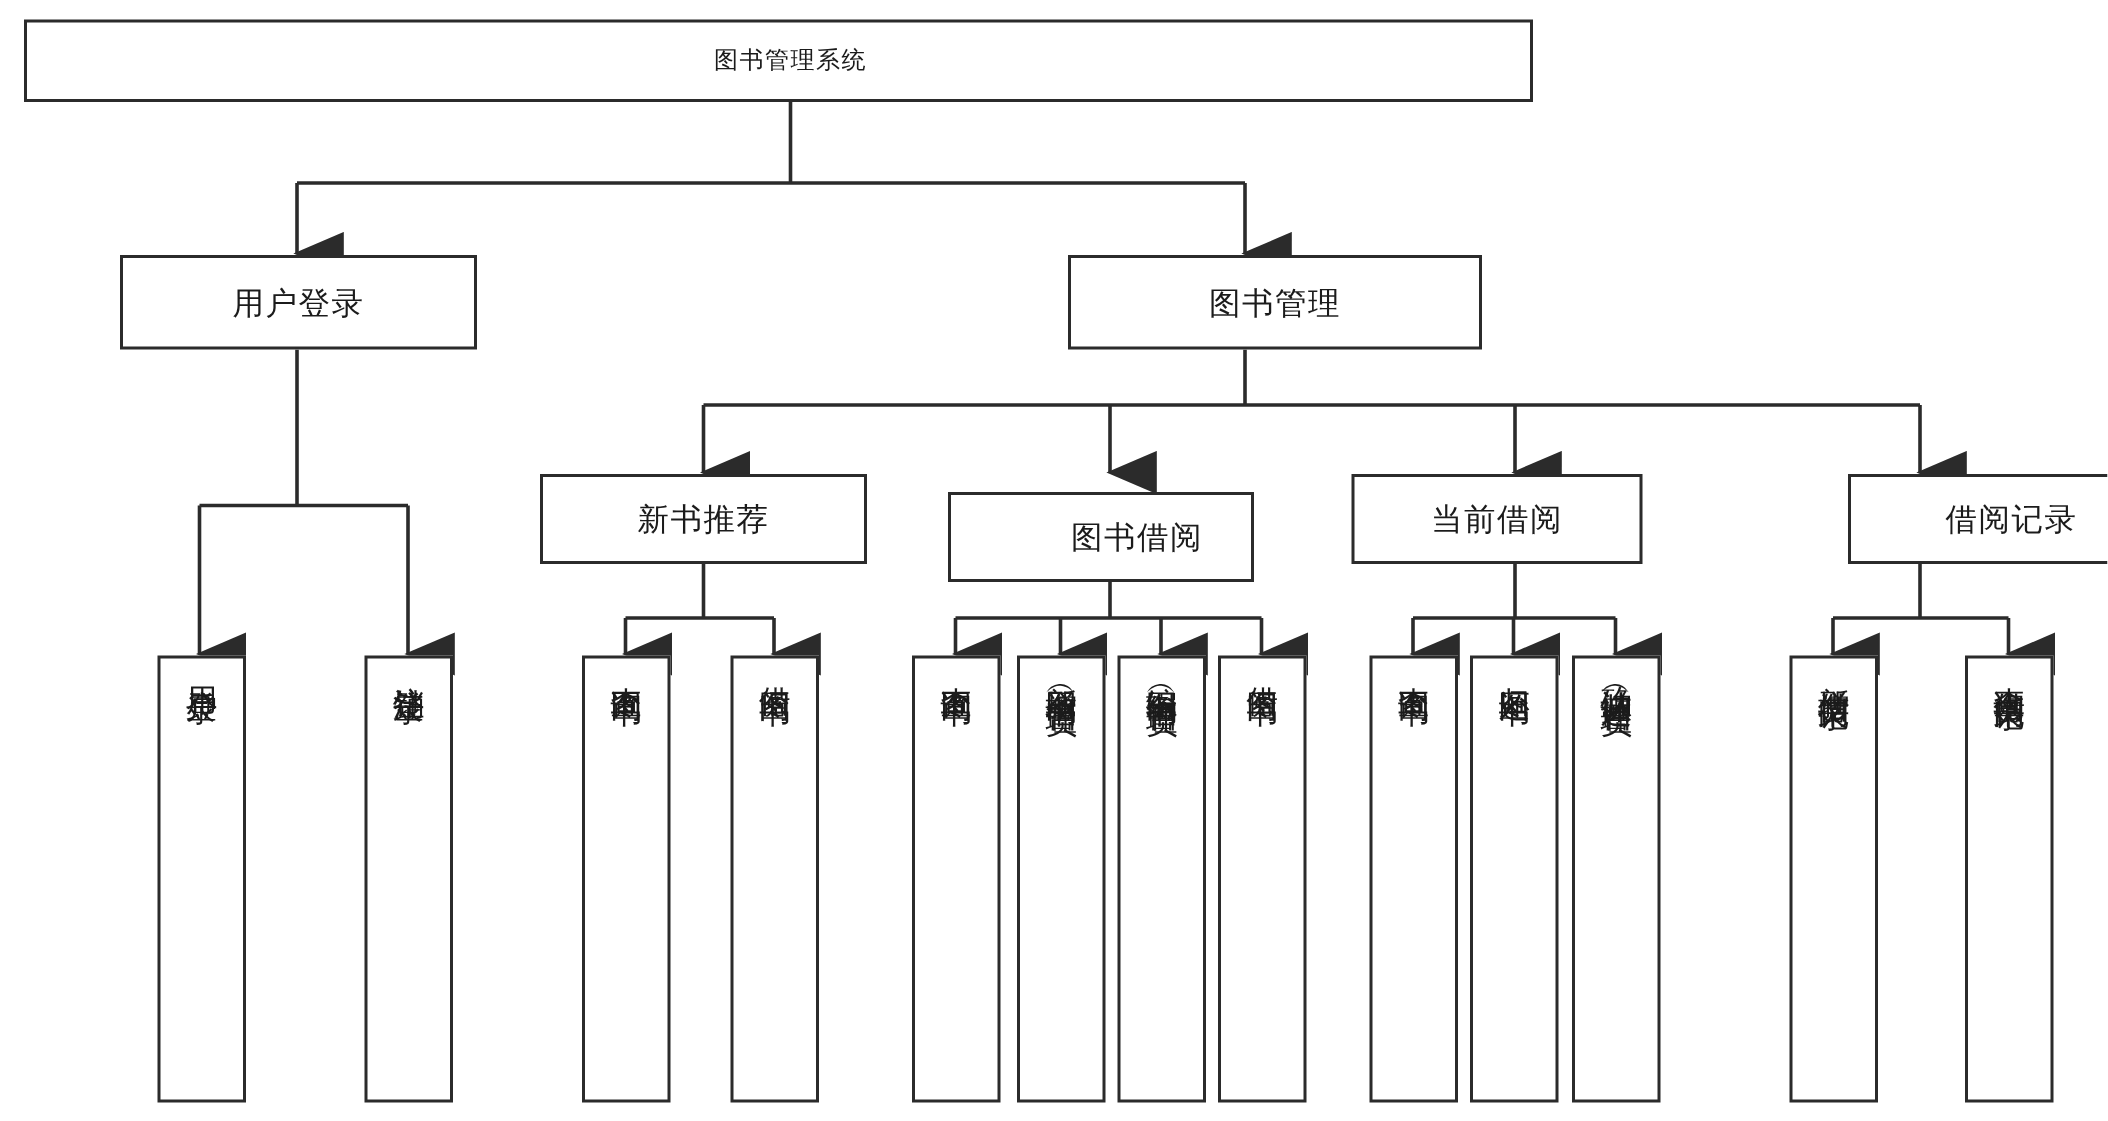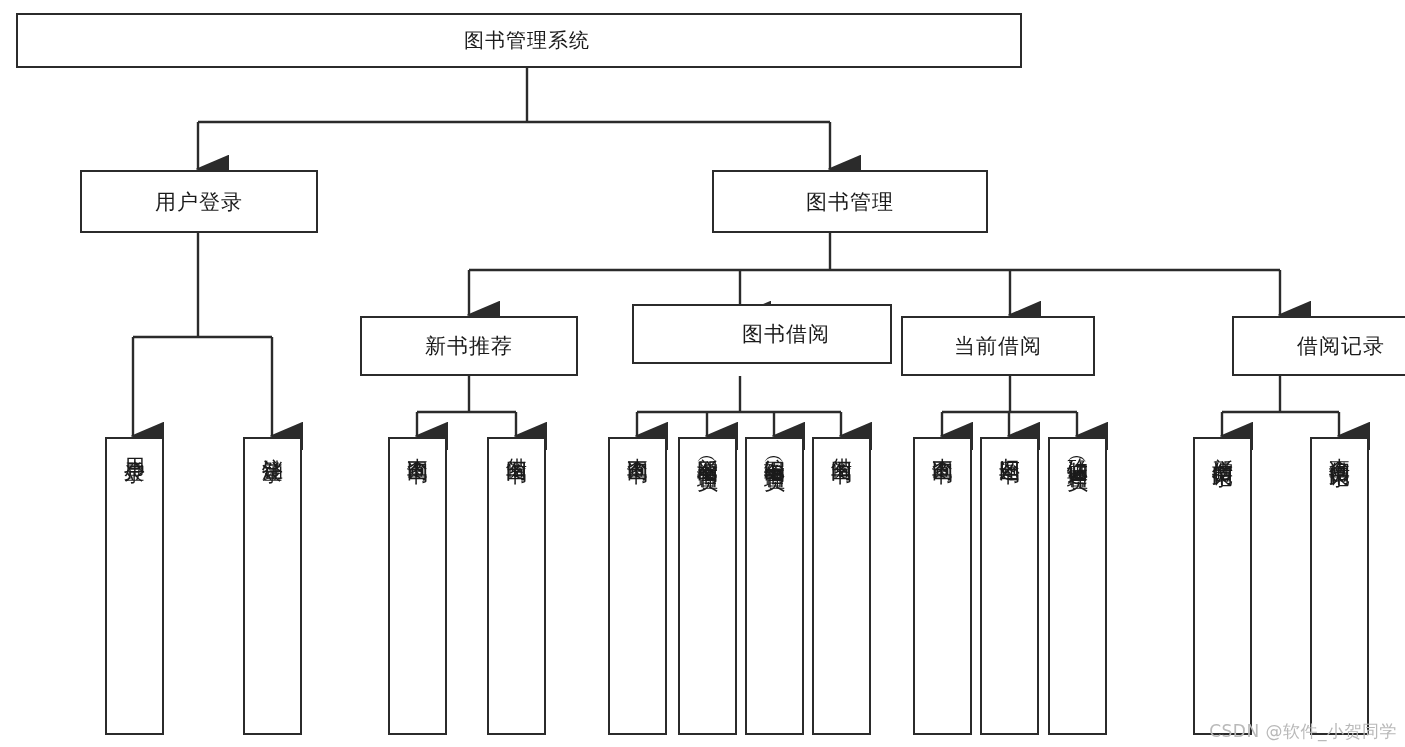--- a/index.html
+++ b/index.html
@@ -46,21 +46,21 @@
   }
   .vert .vlabel {
     writing-mode: vertical-rl;
     text-orientation: upright;
     line-height: 1.05;
     letter-spacing: 2px;
     white-space: nowrap;
     display: block;
   }
   .node.root {
-    font-size: 20px;
+    font-size: 16px;
     padding-left: 16px;
   }
   #watermark {
     position: absolute;
     right: 8px;
     bottom: 4px;
     font-size: 17px;
     color: #b9b9b9;
     letter-spacing: 0.5px;
     white-space: nowrap;
@@ -121,21 +121,21 @@
       </div>
       <div class="node horiz" style="left: 80px; top: 170px; width: 238px; height: 63px;">
         <span>用户登录</span>
       </div>
       <div class="node horiz" style="left: 712px; top: 170px; width: 276px; height: 63px;">
         <span>图书管理</span>
       </div>
       <div class="node horiz" style="left: 360px; top: 316px; width: 218px; height: 60px; text-align: center;">
         <span>新书推荐</span>
       </div>
-      <div class="node horiz" style="left: 632px; top: 304px; width: 260px; height: 60px; padding-left: 48px;">
+      <div class="node horiz" style="left: 632px; top: 328px; width: 204px; height: 60px; padding-left: 48px;">
         <span>图书借阅</span>
       </div>
       <div class="node horiz" style="left: 901px; top: 316px; width: 194px; height: 60px;">
         <span>当前借阅</span>
       </div>
       <div class="node horiz" style="left: 1232px; top: 316px; width: 218px; height: 60px;">
         <span>借阅记录</span>
       </div>
       <div class="node vert" style="left: 105px; top: 437px; width: 59px; height: 298px;">
         <span class="vlabel">用户登录</span>
@@ -171,14 +171,13 @@
         <span class="vlabel">确认归还（管理员）</span>
       </div>
       <div class="node vert" style="left: 1193px; top: 437px; width: 59px; height: 298px;">
         <span class="vlabel">新增借阅记录</span>
       </div>
       <div class="node vert" style="left: 1310px; top: 437px; width: 59px; height: 298px;">
         <span class="vlabel">查询借阅记录</span>
       </div>
     </div>
 
-  <div id="watermark">CSDN @软件_小贺同学</div>
 </div>
 
 </body></html>

